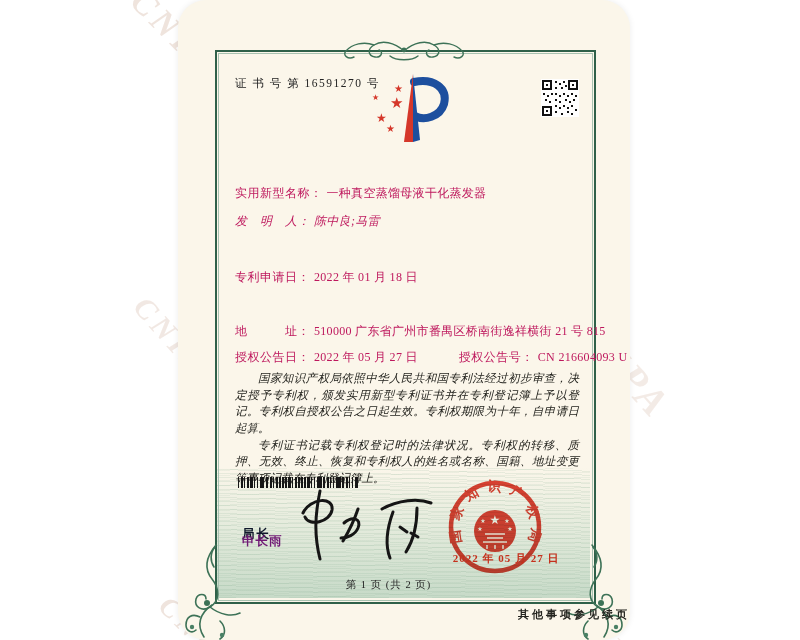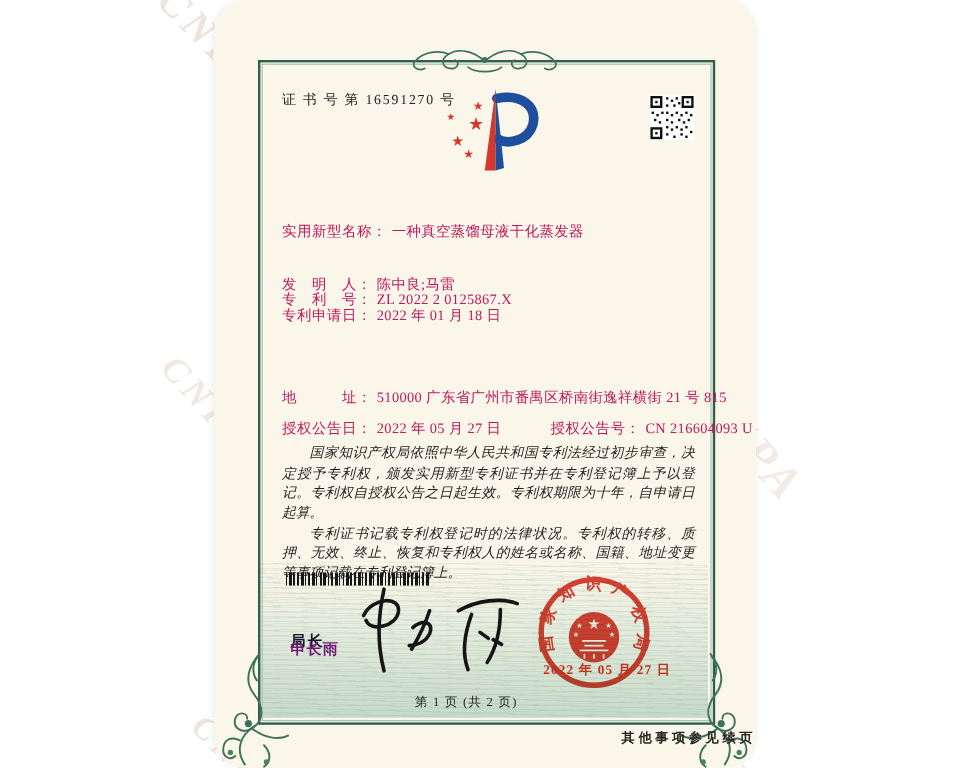--- a/index.html
+++ b/index.html
@@ -173,27 +173,24 @@
           <rect x="20" y="34" width="2" height="2"></rect>
         <rect x="26" y="32" width="2" height="2"></rect>
           <rect x="30" y="34" width="2" height="2"></rect>
       </g>
     </svg>
 
 
     <div class="row" style="top:185px;">
       <span class="lbl">实用新型名称：</span><span class="val">一种真空蒸馏母液干化蒸发器</span>
     </div>
-    <div class="row" style="top:229px;">
+    <div class="row" style="top:213px;font-style:italic;">
       <span class="lbl">发　明　人：</span><span class="val">陈中良;马雷</span>
     </div>
-    <div class="row" style="top:241px;">
-      <span class="lbl">专　利　号：</span><span class="val">ZL 2022 2 0125867.X</span>
-    </div>
-    <div class="row" style="top:255px;">
+    <div class="row" style="top:269px;">
       <span class="lbl">专利申请日：</span><span class="val">2022 年 01 月 18 日</span>
     </div>
     <div class="row" style="top:323px;">
       <span class="lbl">地　　　址：</span><span class="val">510000 广东省广州市番禺区桥南街逸祥横街 21 号 815</span>
     </div>
     <div class="row" style="top:349px;">
       <span>
         <span class="lbl">授权公告日：</span><span class="val">2022 年 05 月 27 日</span>
       </span>
       <span class="pair2">

